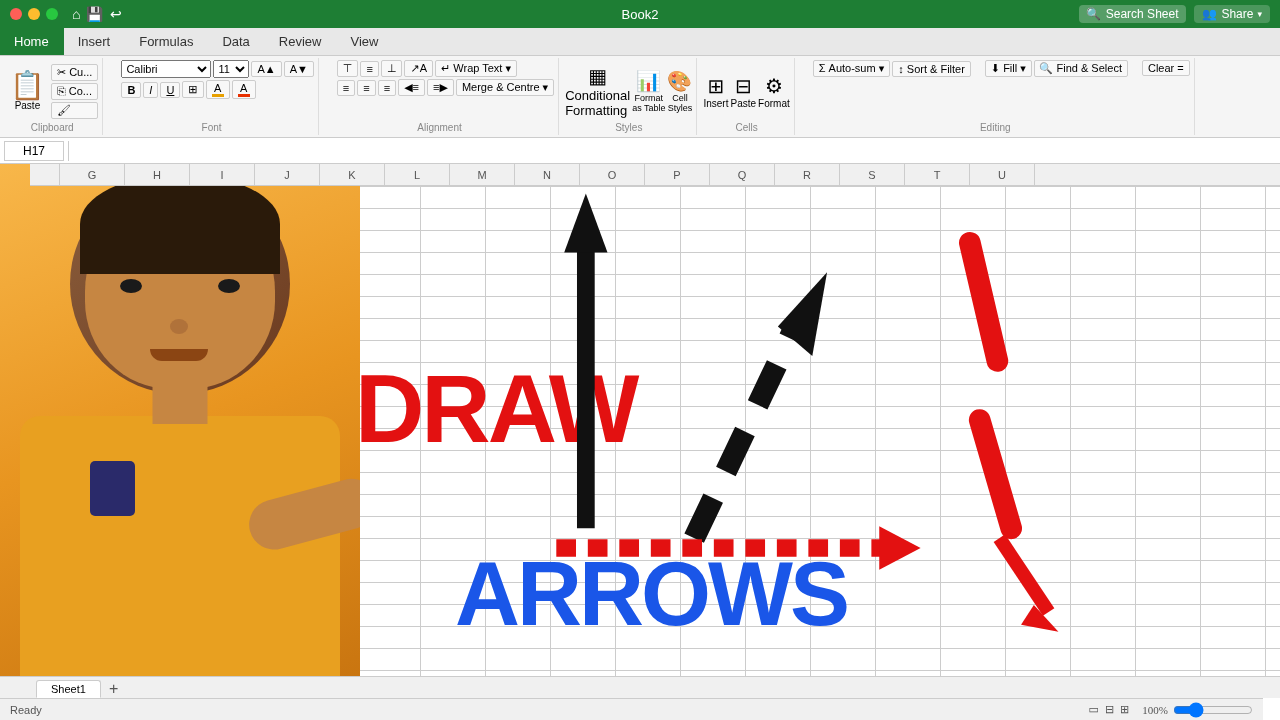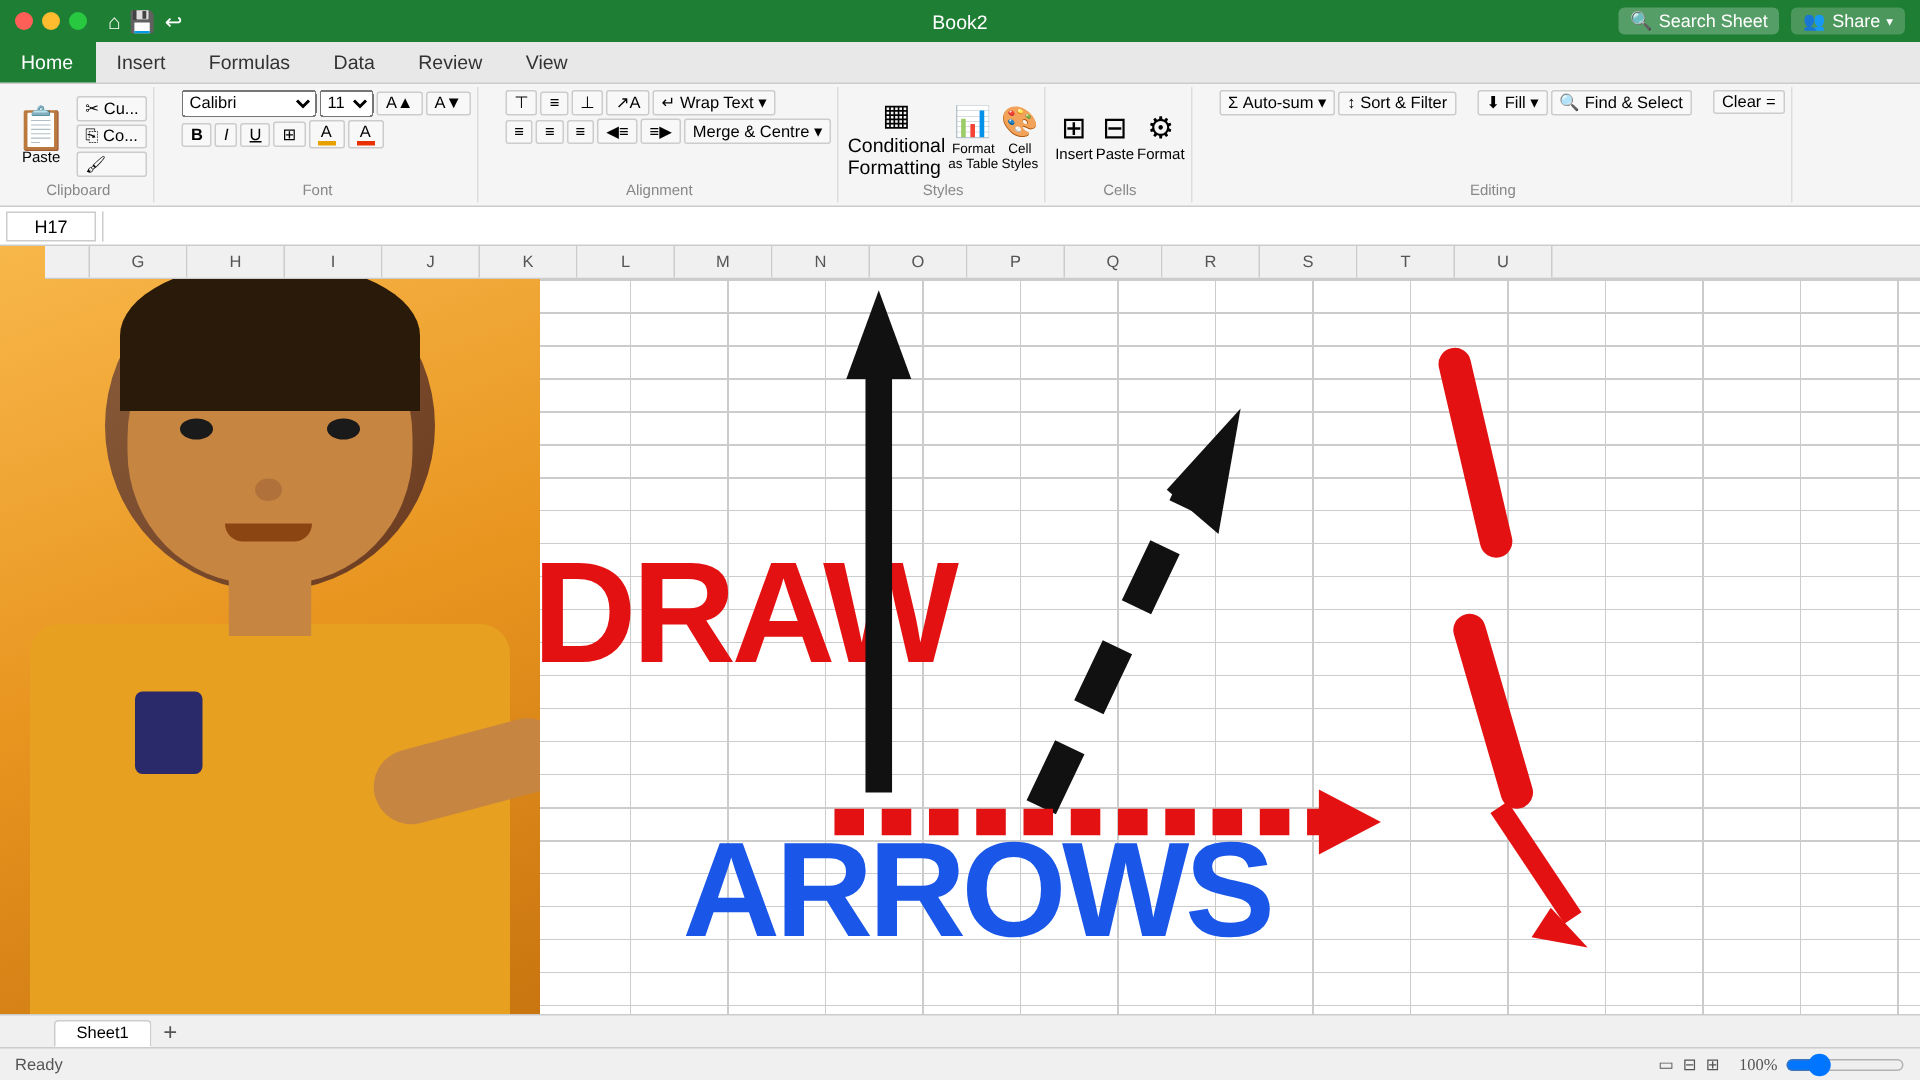--- a/index.html
+++ b/index.html
@@ -385,21 +385,21 @@
     <polygon points="900,475 875,448 862,468" fill="#e31111"></polygon>
   </svg>
 
 </div>
 
 <div style="height:22px;background:#f0f0f0;border-top:1px solid #ccc;display:flex;align-items:flex-end;padding-left:4px;position:absolute;bottom:22px;left:0;right:0;">
   <div class="sheet-tab active">Sheet1</div>
   <div style="padding:0 6px;font-size:16px;cursor:pointer;color:#555;">+</div>
 </div>
 
-<div style="height:22px;background:#f0f0f0;border-top:1px solid #ccc;display:flex;align-items:center;justify-content:flex-end;padding:0 10px;font-size:11px;color:#555;position:absolute;bottom:0;left:0;right:0;">
+<div style="height:22px;background:#f0f0f0;border-top:1px solid #ccc;display:flex;align-items:center;justify-content:flex-end;padding:0 10px;font-size:11px;color:#555;position:absolute;bottom:0;left:0;right:17px;">
   <span>Ready</span>
   <span style="flex:1;"></span>
   <span style="margin:0 3px;cursor:pointer;">▭</span>
   <span style="margin:0 3px;cursor:pointer;">⊟</span>
   <span style="margin:0 3px;cursor:pointer;">⊞</span>
   <span style="margin-left:10px;font-family:Liberation Serif, serif;">100%</span>
   <input type="range" min="10" max="400" value="100" style="width: 80px; margin-left: 5px;">
 </div>
 
 </body></html>

